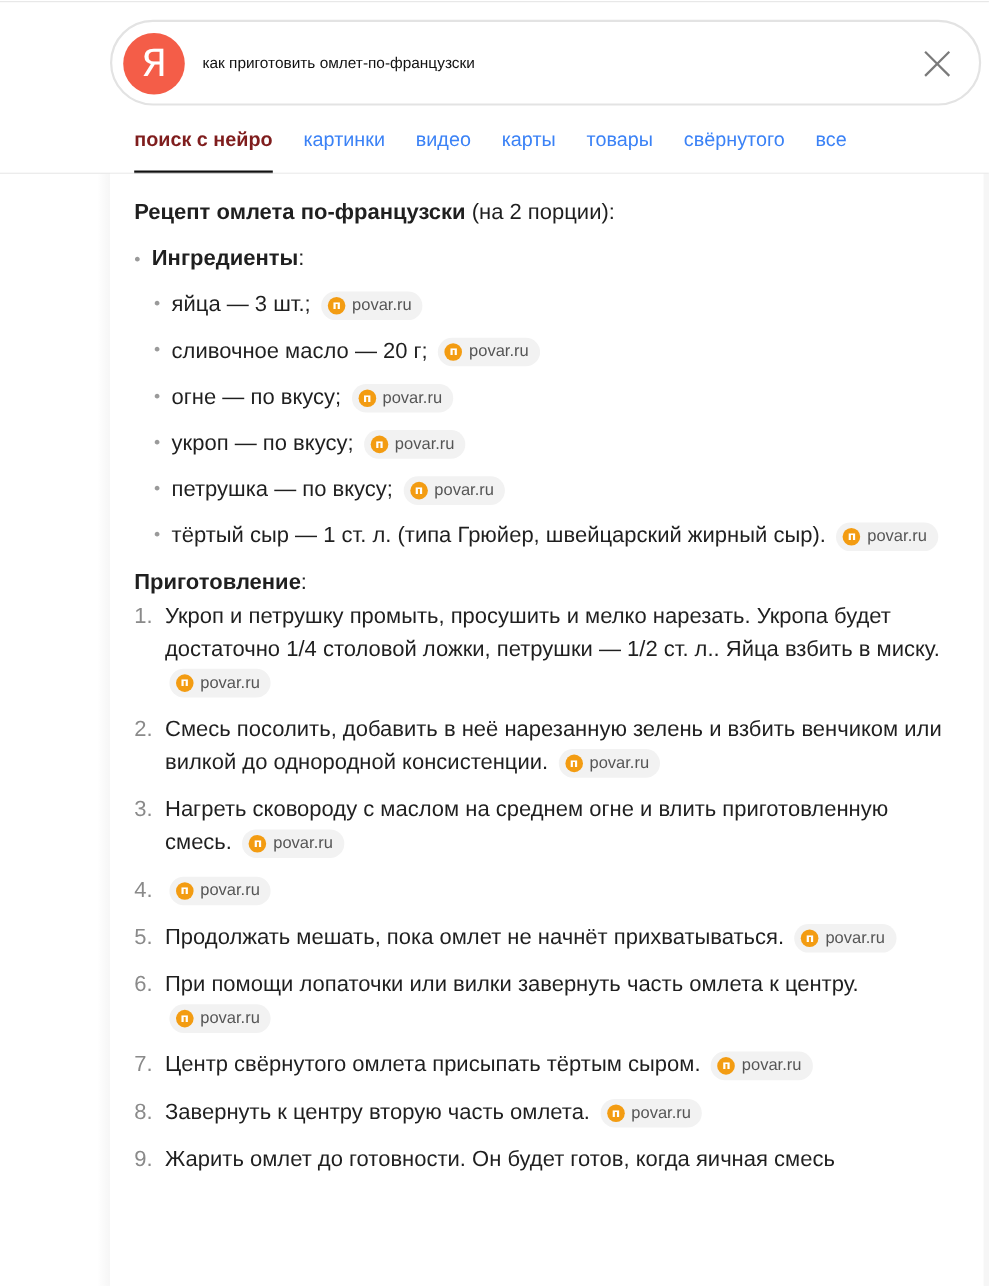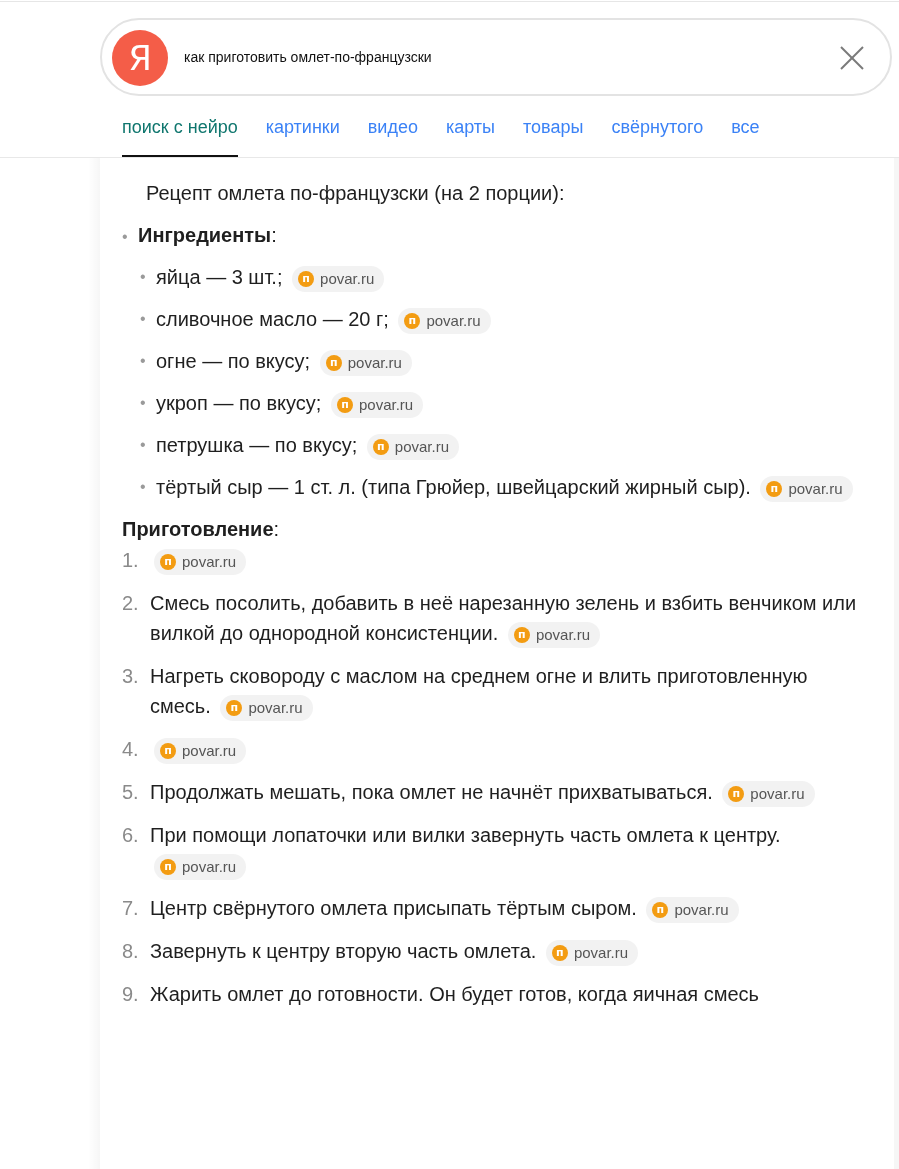--- a/index.html
+++ b/index.html
@@ -29,42 +29,42 @@
   .clear-btn {
     position: absolute; right: 24px; top: 24px; width: 28px; height: 28px; cursor: pointer;
   }
   .tabs {
     position: absolute; left: 122px; top: 112px; height: 46px; display: flex; gap: 0;
   }
   .tab {
     font-size: 18px; color: #3b82f6; margin-right: 28px; position: relative; height: 46px;
     line-height: 30px; cursor: pointer; white-space: nowrap;
   }
-  .tab.active { color: #0f766e; font-weight: normal; }
+  .tab.active { color: #7f1d1d; font-weight: bold; }
   .tab.active::after {
     content: ""; position: absolute; left: 0; right: 0; bottom: 0; height: 3px; background: #111;
   }
   .tabs-rule { position: absolute; left: 0; right: 0; top: 157px; height: 1px; background: #e8e8e8; }
   .card-shadow-left {
     position: absolute; left: 88px; top: 158px; width: 12px; bottom: 0;
     background: linear-gradient(to right, rgba(0,0,0,0), rgba(0,0,0,0.035));
   }
   .card-shadow-right {
     position: absolute; left: 894px; top: 158px; width: 5px; bottom: 0;
     background: #f6f6f6;
   }
   .card {
     position: absolute; left: 100px; top: 158px; width: 794px; bottom: 0; background: #fff;
   }
   .content {
     position: absolute; left: 22px; top: 20px; width: 750px;
     font-size: 20px; line-height: 30px; color: #1f1f1f;
   }
   .title-line { margin: 0 0 12px 0; font-size: 20px; }
-  .title-line b { font-weight: normal; margin-left: 24px; }
+  .title-line b { font-weight: bold; }
   .ing-head { display: flex; align-items: baseline; margin-bottom: 10px; }
   .bullet { color: #9a9a9a; width: 16px; font-size: 16px; flex: none; }
   .ing-list { margin: 0; padding: 0 0 0 18px; list-style: none; }
   .ing-list li { display: flex; align-items: flex-start; margin-bottom: 12px; }
   .ing-list li .bullet { width: 16px; }
   .src {
     display: inline-flex; align-items: center; height: 26px; padding: 0 10px 0 6px;
     border-radius: 13px; background: #f2f2f2; font-size: 15px; color: #555;
     vertical-align: 2px; margin-left: 4px; cursor: pointer; line-height: 26px;
   }
@@ -160,21 +160,21 @@
               <span>povar.ru</span>
             </span></span>
         </li>
     </ul>
 
     <div class="prep-head"><b>Приготовление</b>:</div>
 
     <ol class="steps">
       <li>
           <span class="num">1.</span>
-          <span> <span class="src">
+          <span><span>Укроп и петрушку промыть, просушить и мелко нарезать. Укропа будет достаточно 1/4 столовой ложки, петрушки — 1/2 ст. л.. Яйца взбить в миску.</span> <span class="src">
               <span class="src-icon">п</span>
               <span>povar.ru</span>
             </span></span>
         </li>
       <li>
           <span class="num">2.</span>
           <span><span>Смесь посолить, добавить в неё нарезанную зелень и взбить венчиком или вилкой до однородной консистенции.</span> <span class="src">
               <span class="src-icon">п</span>
               <span>povar.ru</span>
             </span></span>

